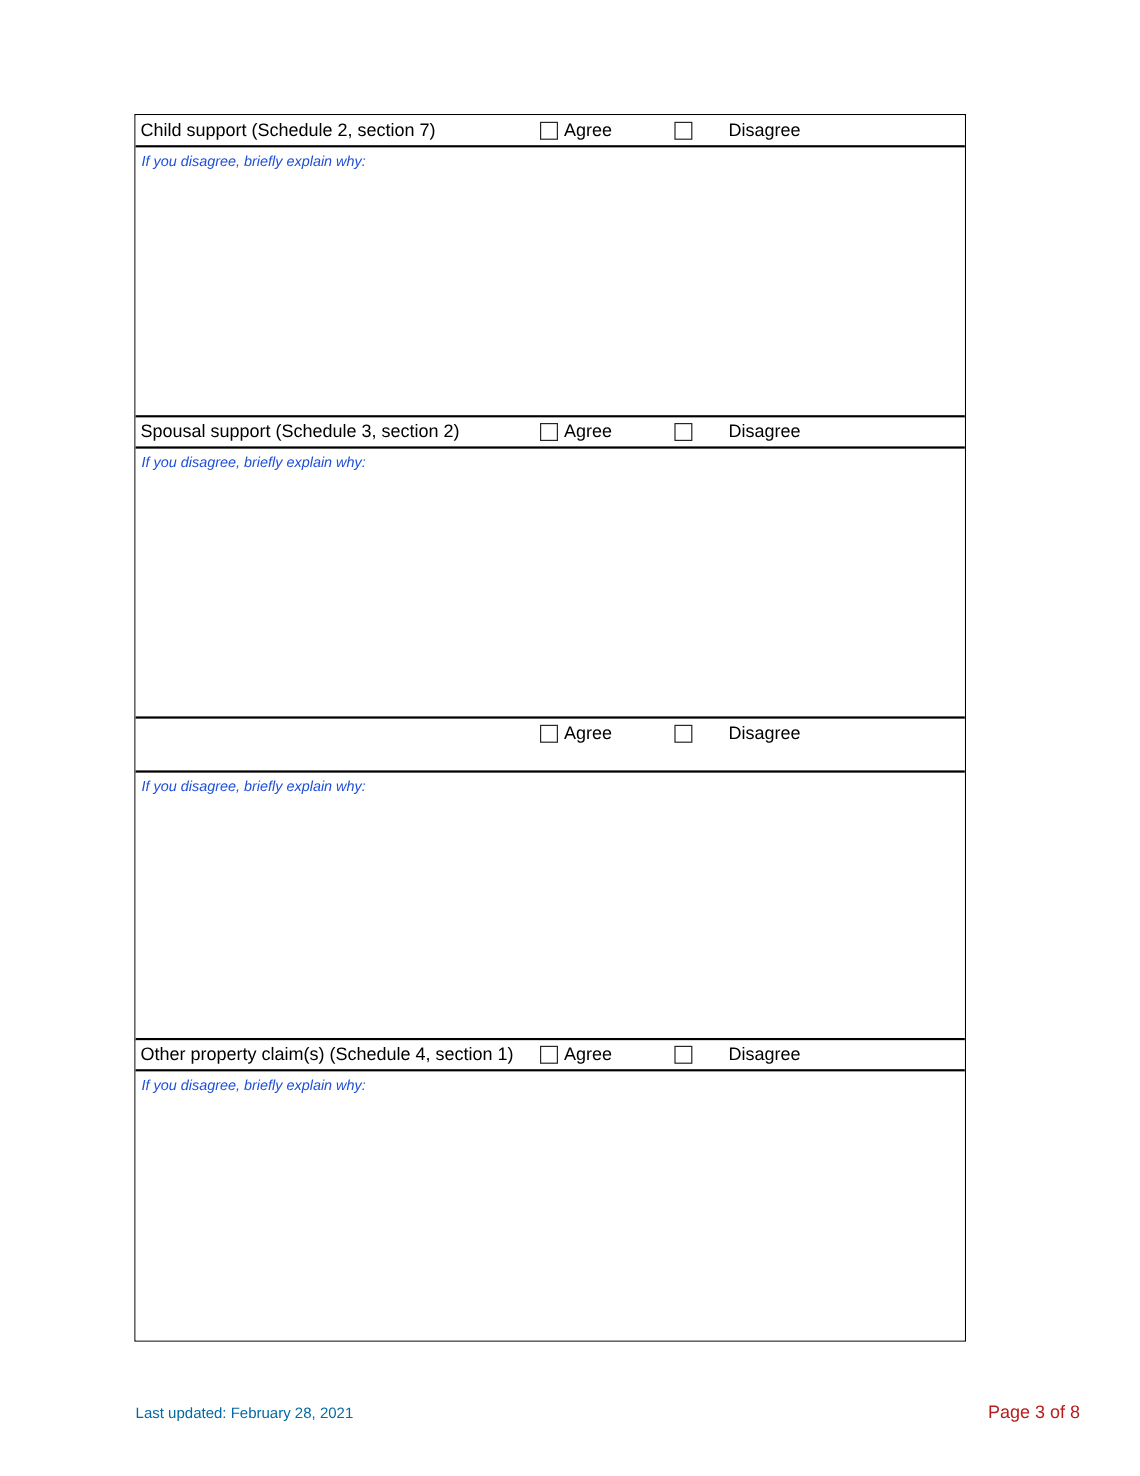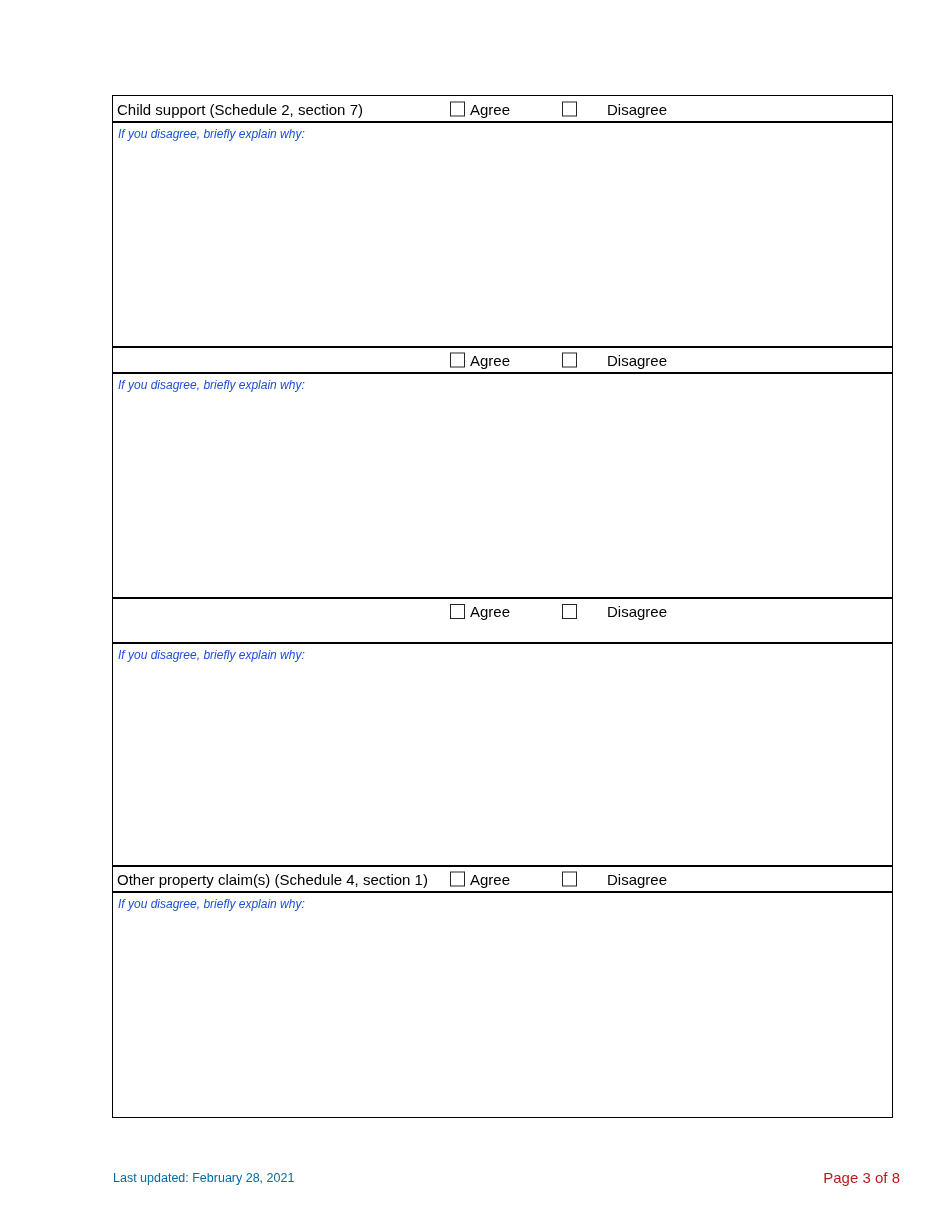--- a/index.html
+++ b/index.html
@@ -12,21 +12,21 @@
     overflow: hidden;
   }
   .page {
     position: absolute;
     width: 950px; height: 1230px;
     background: #ffffff;
   }
   .form-table {
     position: absolute;
     left: 112px; top: 95px;
-    width: 781px;
+    width: 693px;
     border: 1px solid #000;
     background: #fff;
   }
   .row-header {
     position: relative;
     height: 26px;
     border-bottom: 2px solid #000;
     background: #fff;
   }
   .row-header.first { height: 27px; }
@@ -115,20 +115,21 @@
       <div class="cb-group cb-disagree">
         <span class="checkbox"></span>
         <span class="cb-label">Disagree</span>
       </div>
     </div>
     <div class="row-body b1">
       <div class="explain-prompt">If you disagree, briefly explain why:</div>
     </div>
 
     <div class="row-header">
+      <div class="hdr-title">Spousal support (Schedule 3, section 2)</div>
       <div class="cb-group cb-agree">
         <span class="checkbox"></span>
         <span class="cb-label">Agree</span>
       </div>
       <div class="cb-group cb-disagree">
         <span class="checkbox"></span>
         <span class="cb-label">Disagree</span>
       </div>
     </div>
     <div class="row-body b2">

